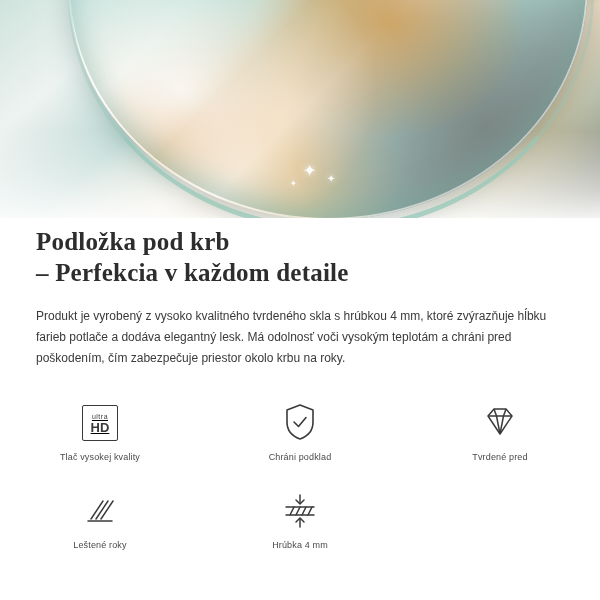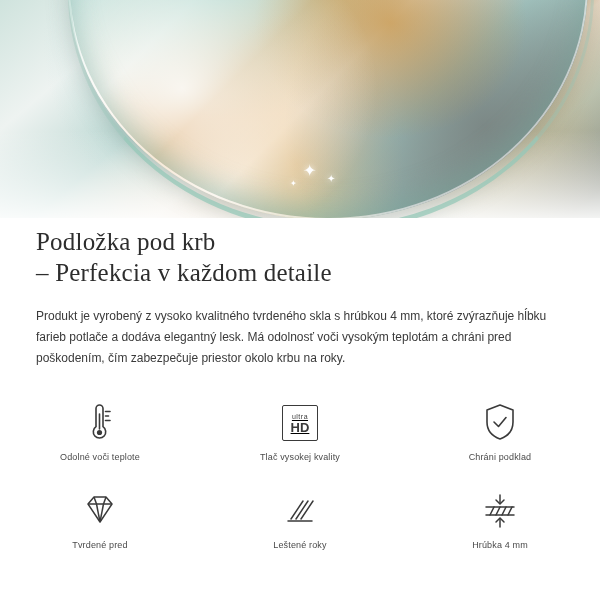--- a/index.html
+++ b/index.html
@@ -101,21 +101,21 @@
     position: absolute;
     top: 226px;
     left: 0;
     width: 600px;
   }
 
   .headline {
     margin: 0;
     padding: 0 36px;
     font-family: "Liberation Serif", serif;
-    font-weight: 400;
+    font-weight: 700;
     font-size: 25px;
     line-height: 31px;
     color: #2d2d2d;
     letter-spacing: 0.2px;
   }
   .headline .line2 { display: block; }
 
   .paragraph {
     margin: 18px 0 0 0;
     padding: 0 36px;
@@ -190,33 +190,20 @@
   <div class="content">
     <h1 class="headline">
       <span>Podložka pod krb</span>
       <span class="line2">– Perfekcia v každom detaile</span>
     </h1>
     <p class="paragraph">Produkt je vyrobený z vysoko kvalitného tvrdeného skla s hrúbkou 4 mm, ktoré zvýrazňuje hĺbku farieb potlače a dodáva elegantný lesk. Má odolnosť voči vysokým teplotám a chráni pred poškodením, čím zabezpečuje priestor okolo krbu na roky.</p>
   </div>
 
   <div class="features">
 
-    <div class="feature">
-      <div class="feature-icon">
-        <svg width="40" height="42" viewBox="0 0 40 42" fill="none" stroke="#3a3a3a" stroke-width="1.6" stroke-linecap="round">
-          <path d="M16 6.5a3.5 3.5 0 0 1 7 0v18.2a6.2 6.2 0 1 1-7 0z"></path>
-          <line x1="19.5" y1="12" x2="19.5" y2="27"></line>
-          <circle cx="19.5" cy="30.5" r="2.6" fill="#3a3a3a" stroke="none"></circle>
-          <line x1="25.5" y1="9.5" x2="30" y2="9.5"></line>
-          <line x1="25.5" y1="14" x2="28.5" y2="14"></line>
-          <line x1="25.5" y1="18.5" x2="30" y2="18.5"></line>
-        </svg>
-      </div>
-      <div class="feature-label">Odolné voči teplote</div>
-    </div>
 
     <div class="feature">
       <div class="feature-icon">
         <div class="ultrahd">
           <span class="u1">ultra</span>
           <span class="u2">HD</span>
         </div>
       </div>
       <div class="feature-label">Tlač vysokej kvality</div>
     </div>

